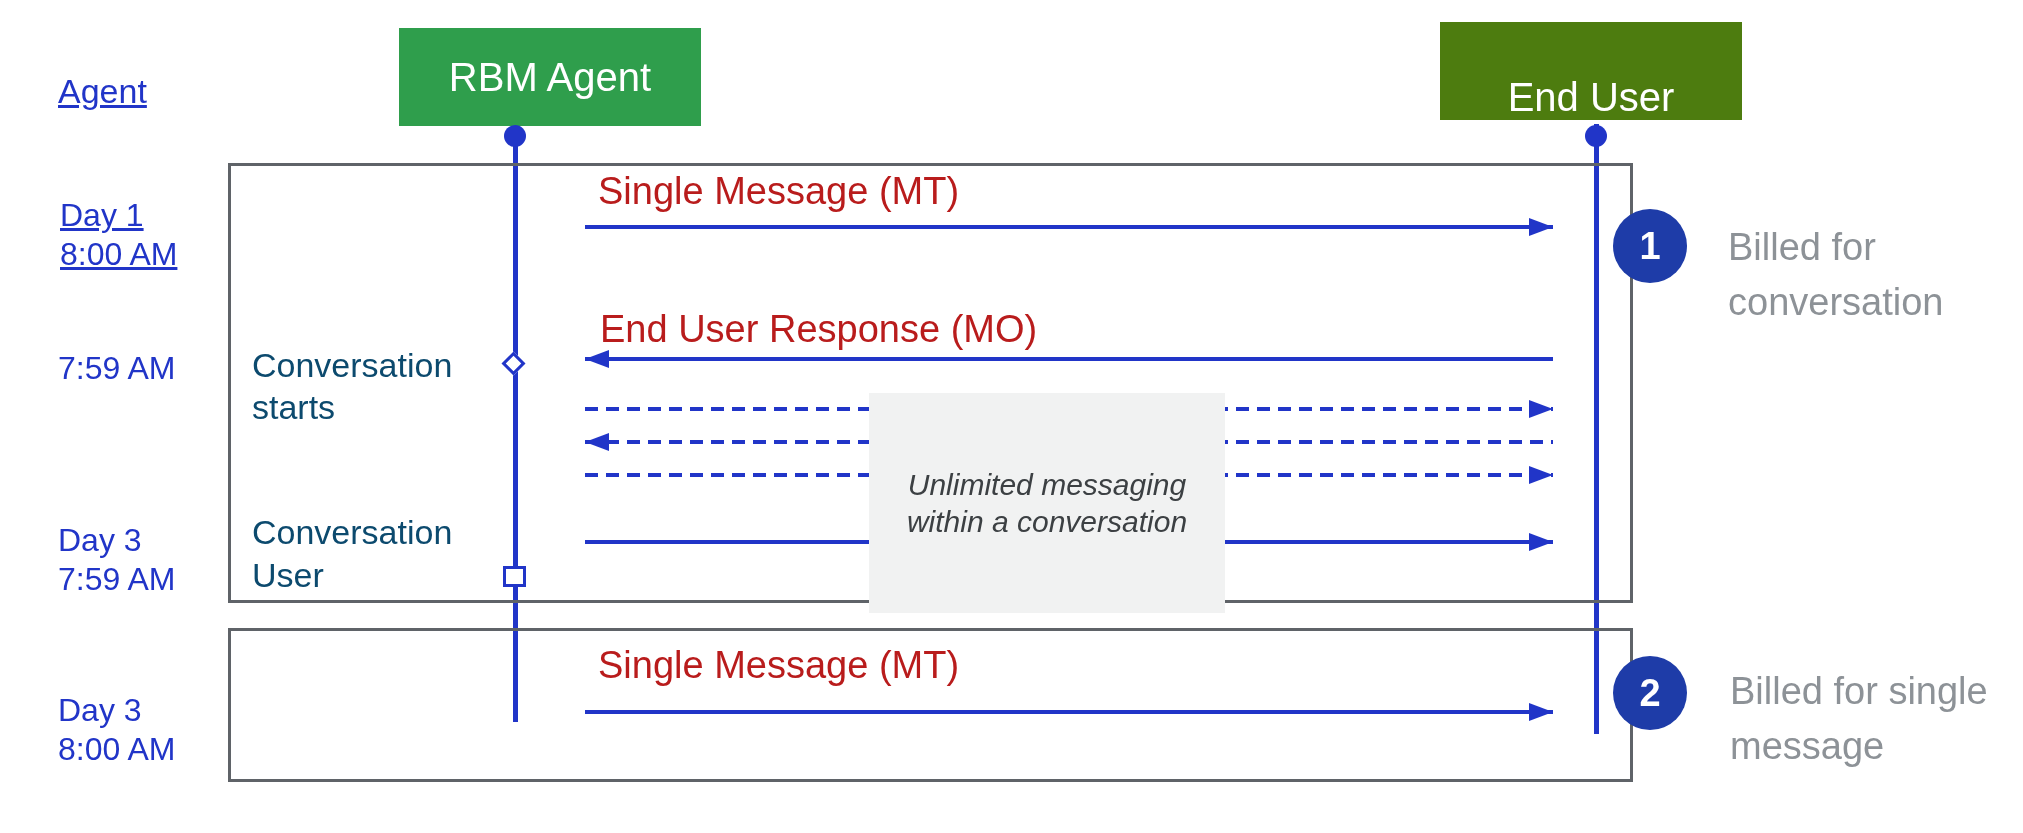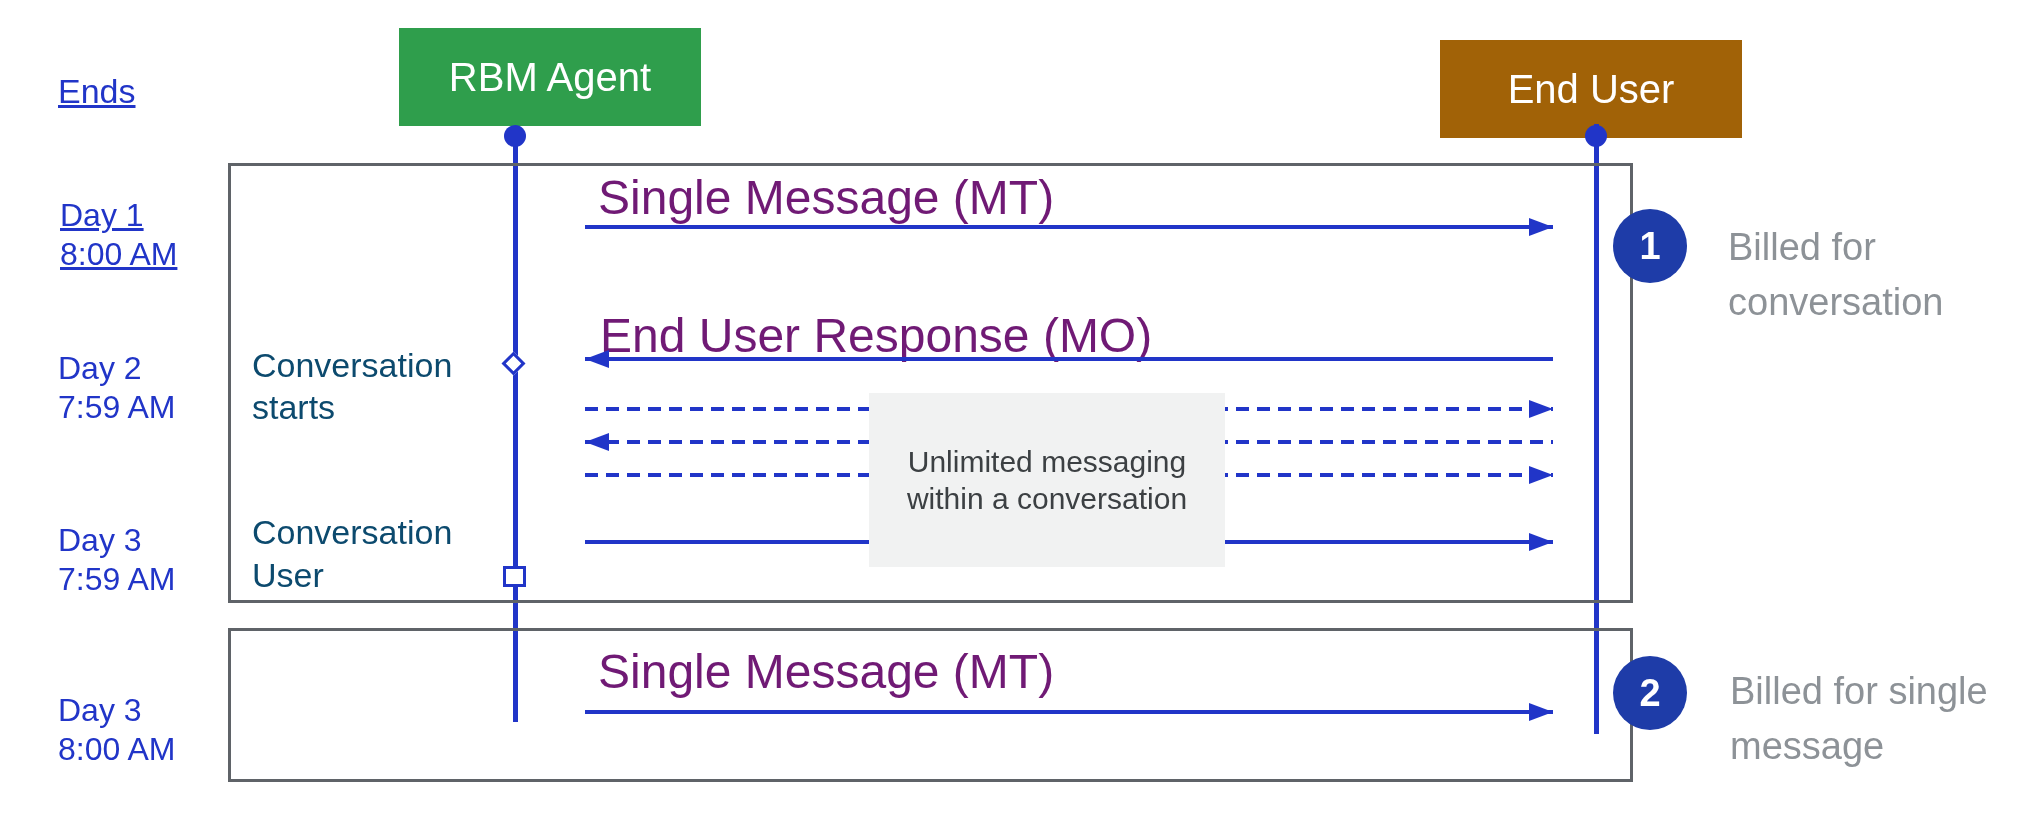--- a/index.html
+++ b/index.html
@@ -22,21 +22,21 @@
     font-size: 34px;
     color: #2135c8;
     text-decoration: underline;
   }
   .actor-box {
     height: 98px; width: 302px;
     display: flex; align-items: center; justify-content: center;
     color: #ffffff; font-size: 40px;
   }
   .actor-rbm { left: 399px; top: 28px; background: #2f9e4c; }
-  .actor-end { left: 1440px; top: 40px; background: #a16207; }
+  .actor-end { left: 1440px; top: 22px; background: #4d7c0f; align-items: flex-end; }
 
   
   .lifeline { width: 5px; background: #2135c8; }
   .lifeline-agent { left: 513px; top: 126px; height: 596px; }
   .lifeline-end   { left: 1594px; top: 124px; height: 610px; }
   .lifedot {
     width: 22px; height: 22px; border-radius: 50%;
     background: #2135c8;
   }
   .dot-agent { left: 504px; top: 125px; }
@@ -66,22 +66,22 @@
     color: #0c4a6e;
     font-size: 34px;
     line-height: 42px;
   }
   .note-starts { left: 252px; top: 344px; }
   .note-ends   { left: 252px; top: 511px; line-height: 43px; }
   .note-single { left: 252px; top: 684px; line-height: 44px; }
 
   
   .msg-label {
-    color: #701a75;
-    font-size: 48px;
+    color: #b91c1c;
+    font-size: 38px;
     white-space: nowrap;
   }
   .msg-mt1 { left: 598px; top: 170px; }
   .msg-mo  { left: 600px; top: 308px; text-align: right; }
   .msg-mt2 { left: 598px; top: 644px; }
 
   
   .arrow {
     left: 585px;
     width: 968px;
@@ -119,24 +119,25 @@
   .marker-square {
     left: 503px; top: 566px;
     width: 23px; height: 21px;
     background: #ffffff;
     border: 3px solid #2135c8;
   }
 
   
   .unlimited-box {
     left: 869px; top: 393px;
-    width: 356px; height: 174px;
+    width: 356px; height: 220px;
     background: #f1f2f2;
     display: flex; align-items: center; justify-content: center;
     text-align: center;
+    font-style: italic;
   }
   .unlimited-box .txt {
     width: 312px;
     color: #3c4043;
     font-size: 30px;
     line-height: 37px;
   }
 
   
   .badge {
@@ -158,21 +159,21 @@
     line-height: 55px;
   }
   .billing-1 { left: 1728px; top: 220px; }
   .billing-2 { left: 1730px; top: 664px; }
 </style>
 </head>
 <body>
 
 <div class="canvas">
 
-  <div class="abs time-label">Ends</div>
+  <div class="abs time-label">Agent</div>
 
   <div class="abs actor-box actor-rbm">
     <span>RBM Agent</span>
   </div>
   <div class="abs actor-box actor-end">
     <span>End User</span>
   </div>
 
   <div class="abs lifeline lifeline-agent"></div>
   <div class="abs lifeline lifeline-end"></div>
@@ -180,21 +181,20 @@
   <div class="abs lifedot dot-end"></div>
 
   <div class="abs frame frame-conversation"></div>
   <div class="abs frame frame-single"></div>
 
   <div class="abs day-block day-1">
     <div>Day 1</div>
     <div>8:00 AM</div>
   </div>
   <div class="abs day-block day-2">
-    <div>Day 2</div>
     <div>7:59 AM</div>
   </div>
   <div class="abs day-block day-3a">
     <div>Day 3</div>
     <div>7:59 AM</div>
   </div>
   <div class="abs day-block day-3b">
     <div>Day 3</div>
     <div>8:00 AM</div>
   </div>

